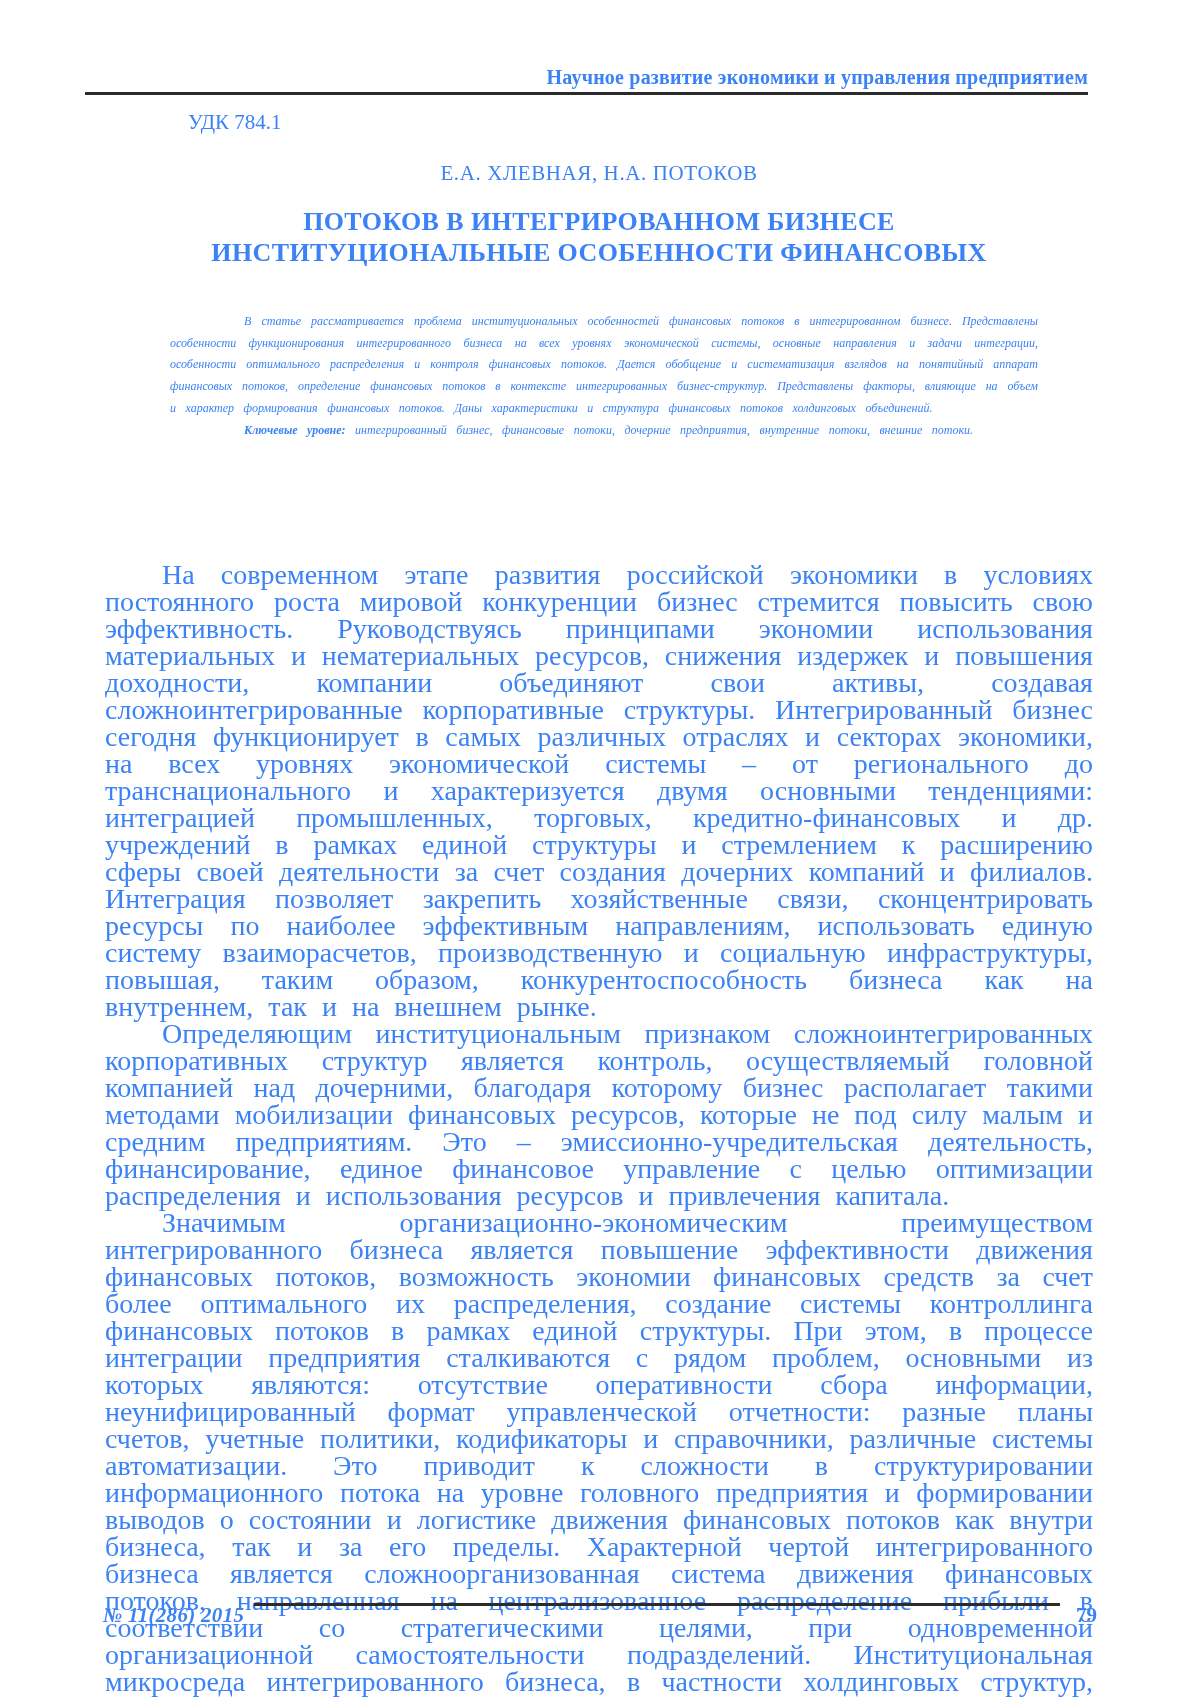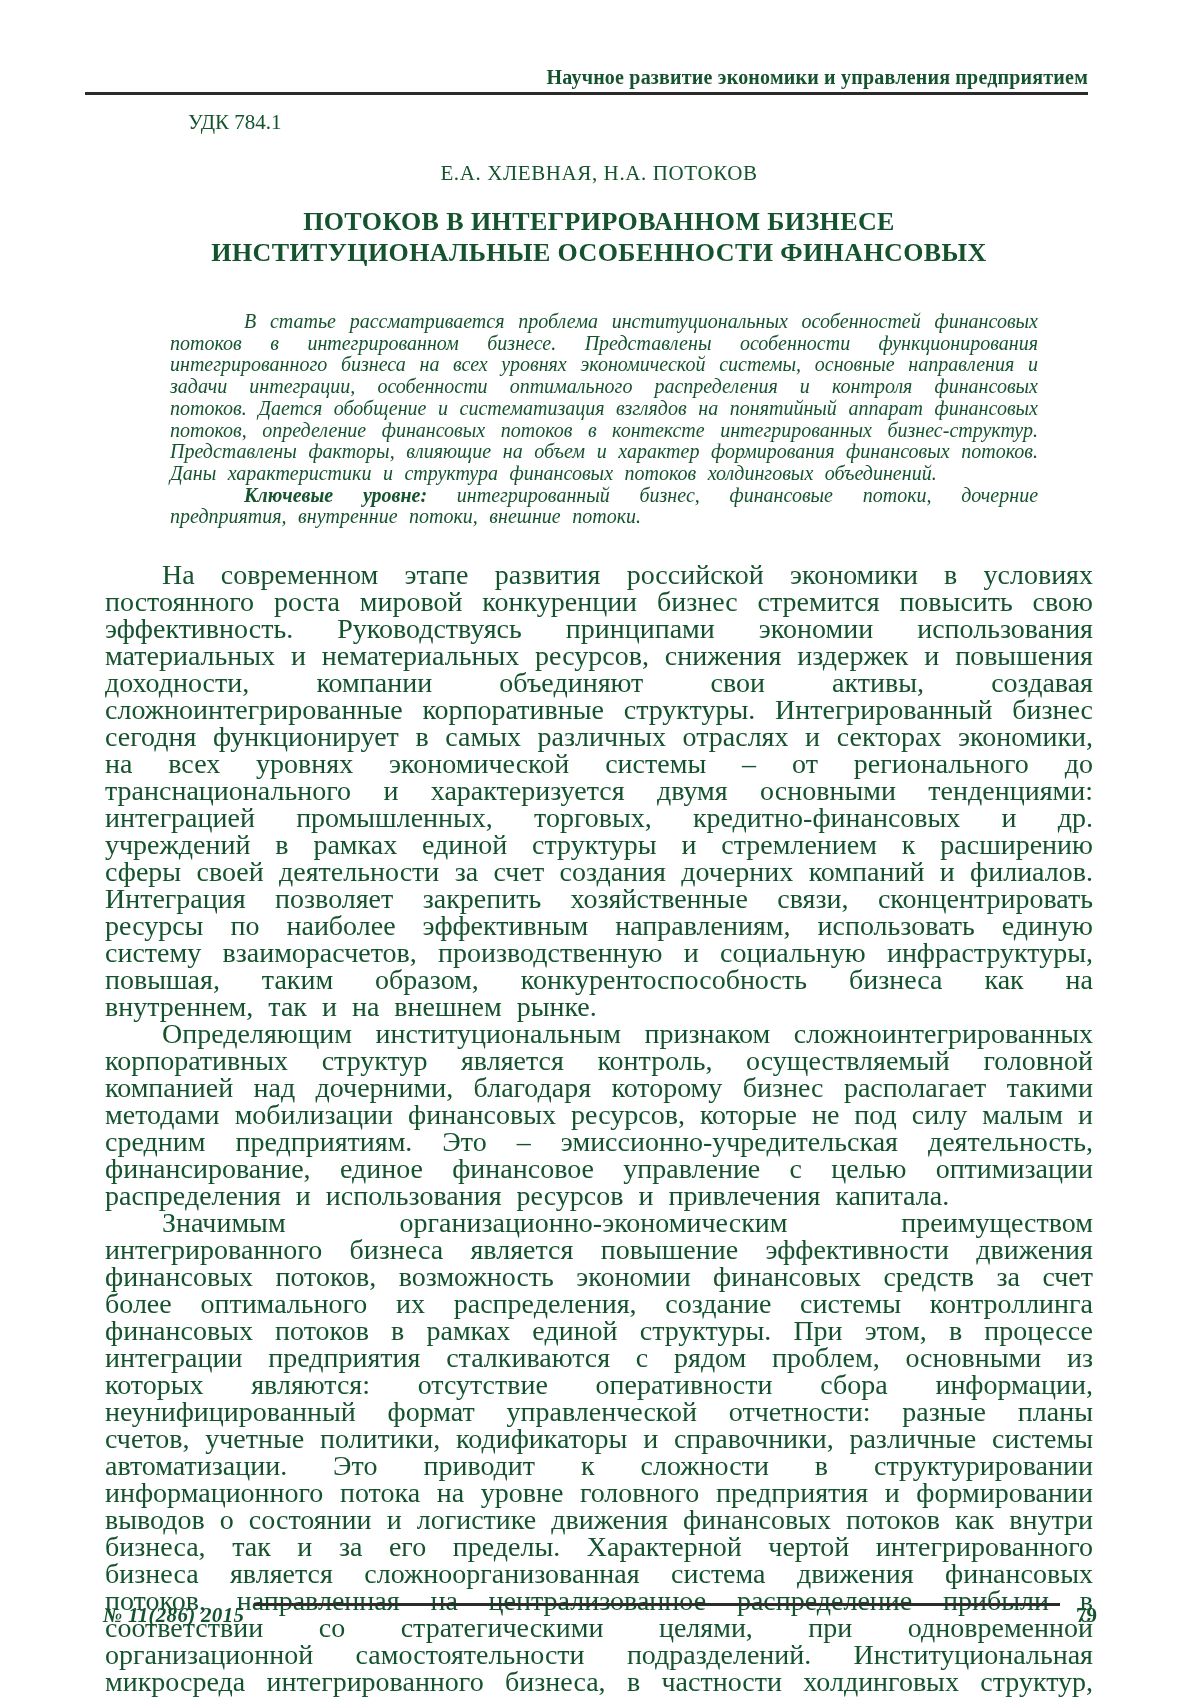--- a/index.html
+++ b/index.html
@@ -5,21 +5,21 @@
   html, body {
     margin: 0;
     padding: 0;
     background: #ffffff;
   }
   .page {
     position: relative;
     width: 1200px;
     height: 1698px;
     background: #ffffff;
-    color: #14532d;
+    color: #3b82f6;
     font-family: "Liberation Serif", serif;
     overflow: hidden;
   }
   .running-header {
     position: absolute;
     top: 66px;
     left: 85px;
     width: 1003px;
     text-align: right;
     font-weight: 700;
@@ -54,21 +54,21 @@
     font-size: 26px;
     line-height: 31px;
     letter-spacing: 0.4px;
   }
   .abstract-block {
     position: absolute;
     top: 311px;
     left: 170px;
     width: 868px;
     font-style: italic;
-    font-size: 20px;
+    font-size: 12px;
     line-height: 21.7px;
     text-align: justify;
     word-spacing: 6.5px;
   }
   .abstract-block p {
     margin: 0;
     text-indent: 74px;
   }
   .kw-label {
     font-weight: 700;

